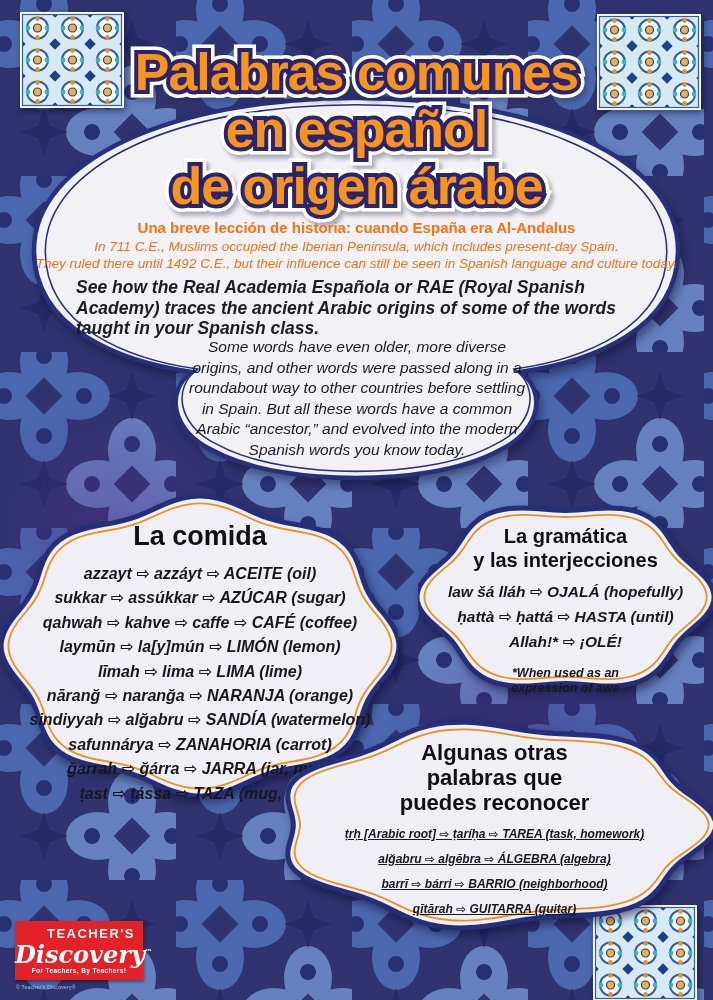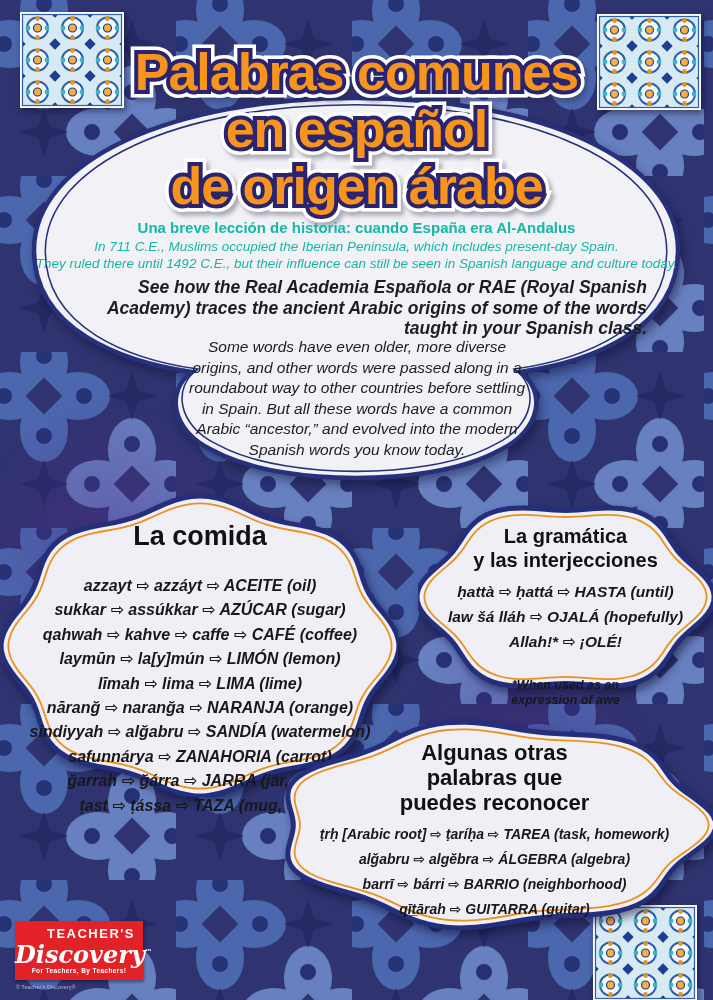--- a/index.html
+++ b/index.html
@@ -26,56 +26,56 @@
   .title-block{position:absolute;left:0;top:44px;width:713px;z-index:4;text-align:center;
      filter:drop-shadow(3px 4px 2px rgba(40,40,70,.35));}
   .title-line{position:relative;height:57px;line-height:57px;
      font-size:52px;font-weight:bold;letter-spacing:-1px;}
   .title-line .lyr{position:absolute;left:0;right:0;top:0;white-space:nowrap;}
   .title-line .halo{-webkit-text-stroke:15px #ffffff;color:#ffffff;}
   .title-line .edge{-webkit-text-stroke:8px #2a2470;color:#2a2470;}
   .title-line .face{color:#f7941e;}
 
   
-  .hist{position:absolute;z-index:4;width:713px;text-align:center;color:#14b8a6;}
+  .hist{position:absolute;z-index:4;width:713px;text-align:center;color:#f97316;}
   .hist-heading{top:219px;font-size:15px;font-weight:bold;}
   .hist-l1{top:239px;font-size:13.5px;font-style:italic;}
   .hist-l2{top:256px;font-size:13.5px;font-style:italic;}
-  .rae{position:absolute;left:87px;top:277px;width:560px;z-index:4;text-align:right;
+  .rae{position:absolute;left:76px;top:277px;width:560px;z-index:4;text-align:left;
        font-size:17.5px;line-height:20.5px;font-weight:bold;font-style:italic;color:#1c1c24;}
   .note{position:absolute;left:184px;top:337px;width:346px;z-index:4;text-align:center;
        font-size:15.5px;line-height:20.5px;font-style:italic;font-weight:500;color:#1c1c24;}
 
   
   .panel{position:absolute;z-index:3;}
   .panel-svg{position:absolute;left:0;top:0;filter:drop-shadow(3px 5px 4px rgba(10,10,40,.5));}
   .panel-content{position:absolute;left:0;top:0;width:100%;height:100%;
      display:flex;flex-direction:column;align-items:center;justify-content:flex-start;
      text-align:center;color:#17171c;}
   .panel-heading{font-weight:bold;color:#111;}
-  .entry-list{list-style:none;margin:12px;padding:0;}
+  .entry-list{list-style:none;margin:0;padding:0;}
   .entry-list li{font-style:italic;font-weight:bold;white-space:nowrap;}
 
   .panel-comida{left:2px;top:495px;width:396px;height:302px;}
   .panel-comida .panel-content{padding-top:26px;box-sizing:border-box;}
   .panel-comida .panel-heading{font-size:27px;margin-bottom:10px;}
   .panel-comida .entry-list li{font-size:16px;line-height:24.4px;}
 
   .panel-gramatica{left:418px;top:498px;width:295px;height:198px;}
   .panel-gramatica .panel-content{padding-top:26px;box-sizing:border-box;}
   .panel-gramatica .panel-heading{font-size:20px;line-height:24px;}
   .panel-gramatica .entry-list{margin-top:7px;}
   .panel-gramatica .entry-list li{font-size:15.5px;line-height:25px;}
   .gram-footnote{margin-top:12px;font-size:12.5px;line-height:15px;font-style:italic;font-weight:bold;}
 
   .panel-otras{left:276px;top:718px;width:437px;height:214px;}
   .panel-otras .panel-content{padding-top:22px;box-sizing:border-box;}
   .panel-otras .panel-heading{font-size:22px;line-height:25px;}
   .panel-otras .entry-list{margin-top:7px;}
-  .panel-otras .entry-list li{font-size:14px;line-height:25px;}
+  .panel-otras .entry-list li{font-size:12px;line-height:25px;text-decoration:underline;}
 
   
   .logo{position:absolute;left:15px;top:921px;width:128px;height:59px;z-index:4;
      background:#e32227;color:#fff;text-align:center;
      display:flex;flex-direction:column;justify-content:center;
      box-shadow:1px 2px 3px rgba(0,0,0,.4);}
   .logo-top{font-size:13px;font-weight:bold;letter-spacing:1.5px;line-height:13px;padding-left:24px;}
   .logo-script{font-family:"DejaVu Serif","Liberation Serif",serif;font-style:italic;
      font-size:24px;line-height:25px;font-weight:bold;margin-top:-1px;}
   .logo-script sup{font-size:7px;}
@@ -201,22 +201,22 @@
     <svg class="panel-svg" width="295" height="198">
         <path d="M295.6,103.2 Q294.7,107.4 292.4,111.4 Q290.0,115.5 286.6,119.1 Q283.2,122.8 279.4,126.2 Q275.6,129.5 271.9,132.7 Q268.2,135.9 265.0,139.1 Q261.9,142.2 259.2,145.6 Q256.6,149.0 254.3,152.7 Q251.9,156.4 249.4,160.2 Q246.8,164.1 243.7,167.8 Q240.5,171.6 236.4,174.9 Q232.3,178.3 227.1,180.9 Q222.0,183.5 216.0,185.1 Q210.0,186.7 203.5,187.4 Q197.0,188.0 190.4,188.0 Q183.9,187.9 177.5,187.4 Q171.2,186.9 165.1,186.4 Q159.1,185.9 153.3,185.7 Q147.5,185.5 141.7,185.7 Q135.9,185.9 129.9,186.4 Q123.8,186.9 117.5,187.4 Q111.1,187.9 104.6,188.0 Q98.0,188.0 91.5,187.4 Q85.0,186.7 79.0,185.1 Q73.0,183.5 67.9,180.9 Q62.7,178.3 58.6,174.9 Q54.5,171.6 51.3,167.8 Q48.2,164.1 45.6,160.2 Q43.1,156.4 40.7,152.7 Q38.4,149.0 35.8,145.6 Q33.1,142.2 30.0,139.1 Q26.8,135.9 23.1,132.7 Q19.4,129.5 15.6,126.2 Q11.8,122.8 8.4,119.1 Q5.0,115.5 2.6,111.4 Q0.3,107.4 -0.6,103.2 Q-1.4,99.0 -0.6,94.8 Q0.3,90.6 2.6,86.6 Q5.0,82.5 8.4,78.9 Q11.8,75.2 15.6,71.8 Q19.4,68.5 23.1,65.3 Q26.8,62.1 30.0,58.9 Q33.1,55.8 35.8,52.4 Q38.4,49.0 40.7,45.3 Q43.1,41.6 45.6,37.8 Q48.2,33.9 51.3,30.2 Q54.5,26.4 58.6,23.1 Q62.7,19.7 67.9,17.1 Q73.0,14.5 79.0,12.9 Q85.0,11.3 91.5,10.6 Q98.0,10.0 104.6,10.0 Q111.1,10.1 117.5,10.6 Q123.8,11.1 129.9,11.6 Q135.9,12.1 141.7,12.3 Q147.5,12.5 153.3,12.3 Q159.1,12.1 165.1,11.6 Q171.2,11.1 177.5,10.6 Q183.9,10.1 190.4,10.0 Q197.0,10.0 203.5,10.6 Q210.0,11.3 216.0,12.9 Q222.0,14.5 227.1,17.1 Q232.3,19.7 236.4,23.1 Q240.5,26.4 243.7,30.2 Q246.8,33.9 249.4,37.8 Q251.9,41.6 254.3,45.3 Q256.6,49.0 259.2,52.4 Q261.9,55.8 265.0,58.9 Q268.2,62.1 271.9,65.3 Q275.6,68.5 279.4,71.8 Q283.2,75.2 286.6,78.9 Q290.0,82.5 292.4,86.6 Q294.7,90.6 295.6,94.8 Q296.4,99.0 295.6,103.2 Z" fill="#f0eff5" stroke="#252e7b" stroke-width="5"></path>
         <path d="M288.2,102.9 Q287.4,106.8 285.2,110.5 Q282.9,114.2 279.7,117.6 Q276.5,121.0 272.8,124.1 Q269.2,127.2 265.7,130.1 Q262.2,133.1 259.2,136.0 Q256.2,138.9 253.7,142.1 Q251.2,145.2 248.9,148.6 Q246.7,152.0 244.3,155.6 Q241.9,159.1 238.9,162.6 Q235.9,166.1 232.0,169.2 Q228.1,172.2 223.2,174.6 Q218.3,177.0 212.6,178.5 Q206.9,180.0 200.7,180.7 Q194.5,181.3 188.3,181.2 Q182.1,181.1 176.0,180.7 Q170.0,180.2 164.3,179.7 Q158.5,179.3 153.0,179.1 Q147.5,178.9 142.0,179.1 Q136.5,179.3 130.7,179.7 Q125.0,180.2 119.0,180.7 Q112.9,181.1 106.7,181.2 Q100.5,181.3 94.3,180.7 Q88.1,180.0 82.4,178.5 Q76.7,177.0 71.8,174.6 Q66.9,172.2 63.0,169.2 Q59.1,166.1 56.1,162.6 Q53.1,159.1 50.7,155.6 Q48.3,152.0 46.1,148.6 Q43.8,145.2 41.3,142.1 Q38.8,138.9 35.8,136.0 Q32.8,133.1 29.3,130.1 Q25.8,127.2 22.2,124.1 Q18.5,121.0 15.3,117.6 Q12.1,114.2 9.8,110.5 Q7.6,106.8 6.8,102.9 Q6.0,99.0 6.8,95.1 Q7.6,91.2 9.8,87.5 Q12.1,83.8 15.3,80.4 Q18.5,77.0 22.2,73.9 Q25.8,70.8 29.3,67.9 Q32.8,64.9 35.8,62.0 Q38.8,59.0 41.3,55.9 Q43.8,52.8 46.1,49.4 Q48.3,46.0 50.7,42.4 Q53.1,38.9 56.1,35.4 Q59.1,31.9 63.0,28.8 Q66.9,25.8 71.8,23.4 Q76.7,21.0 82.4,19.5 Q88.1,18.0 94.3,17.3 Q100.5,16.7 106.7,16.8 Q112.9,16.9 119.0,17.3 Q125.0,17.8 130.7,18.3 Q136.5,18.7 142.0,18.9 Q147.5,19.1 153.0,18.9 Q158.5,18.7 164.3,18.3 Q170.0,17.8 176.0,17.3 Q182.1,16.9 188.3,16.8 Q194.5,16.7 200.7,17.3 Q206.9,18.0 212.6,19.5 Q218.3,21.0 223.2,23.4 Q228.1,25.8 232.0,28.8 Q235.9,31.9 238.9,35.4 Q241.9,38.9 244.3,42.4 Q246.7,46.0 248.9,49.4 Q251.2,52.8 253.7,55.9 Q256.2,59.0 259.2,62.0 Q262.2,64.9 265.7,67.9 Q269.2,70.8 272.8,73.9 Q276.5,77.0 279.7,80.4 Q282.9,83.8 285.2,87.5 Q287.4,91.2 288.2,95.1 Q289.0,99.0 288.2,102.9 Z" fill="none" stroke="#e8931f" stroke-width="1.8"></path>
       </svg>
     <div class="panel-content">
       <div class="panel-heading">
         <div>La gramática</div>
         <div>y las interjecciones</div>
       </div>
       <ul class="entry-list">
+        <li>law šá lláh ⇨ OJALÁ (hopefully)</li>
         <li>ḥattà ⇨ ḥattá ⇨ HASTA (until)</li>
-        <li>law šá lláh ⇨ OJALÁ (hopefully)</li>
         <li>Allah!* ⇨ ¡OLÉ!</li>
       </ul>
       <div class="gram-footnote">
         <div>*When used as an</div>
         <div>expression of awe</div>
       </div>
     </div>
   </div>
 
   <div class="panel panel-otras">

